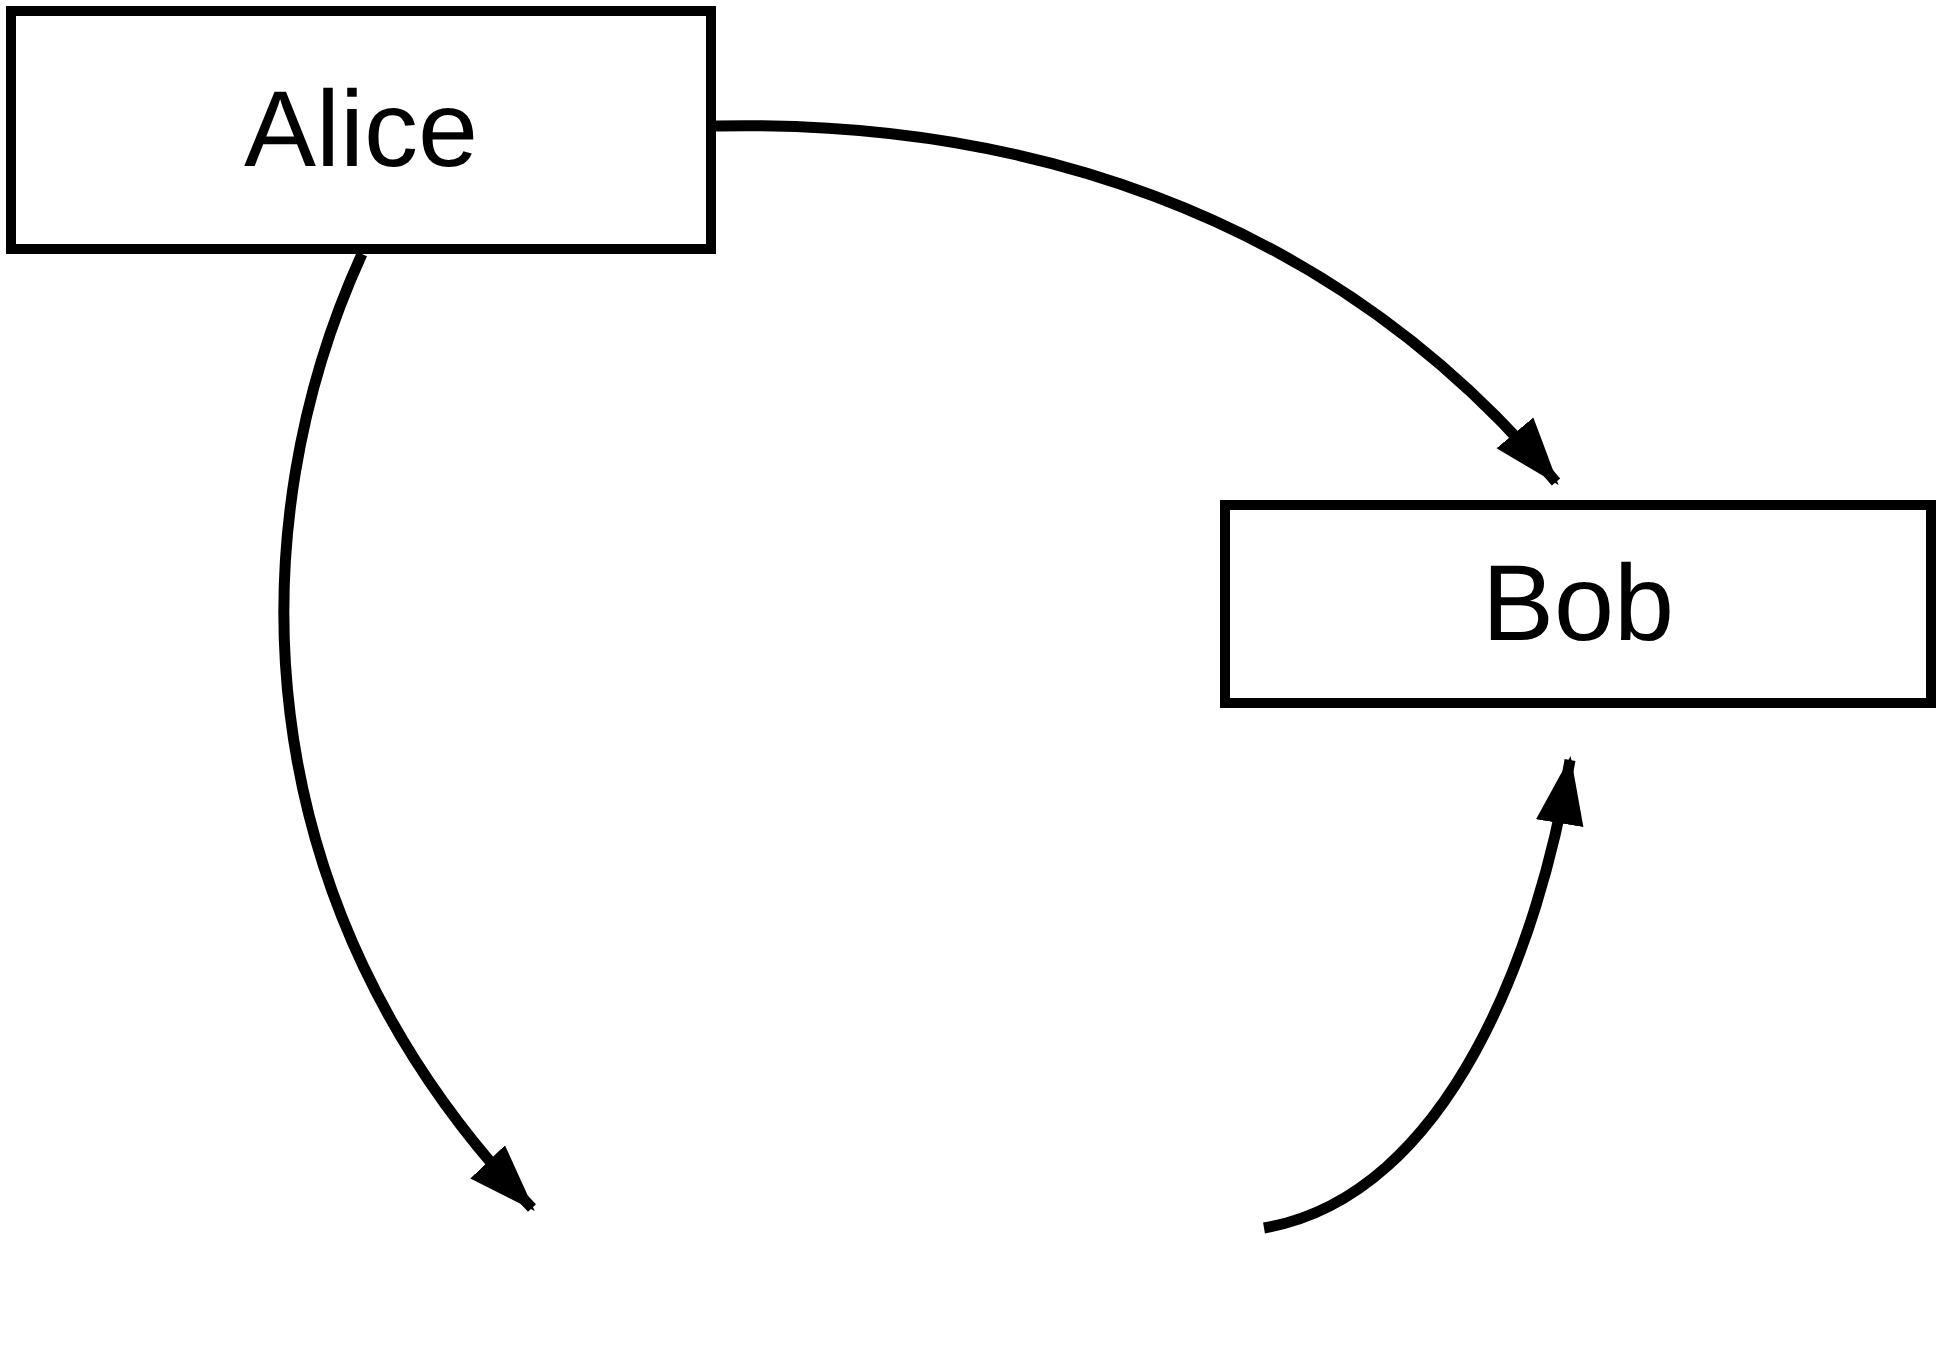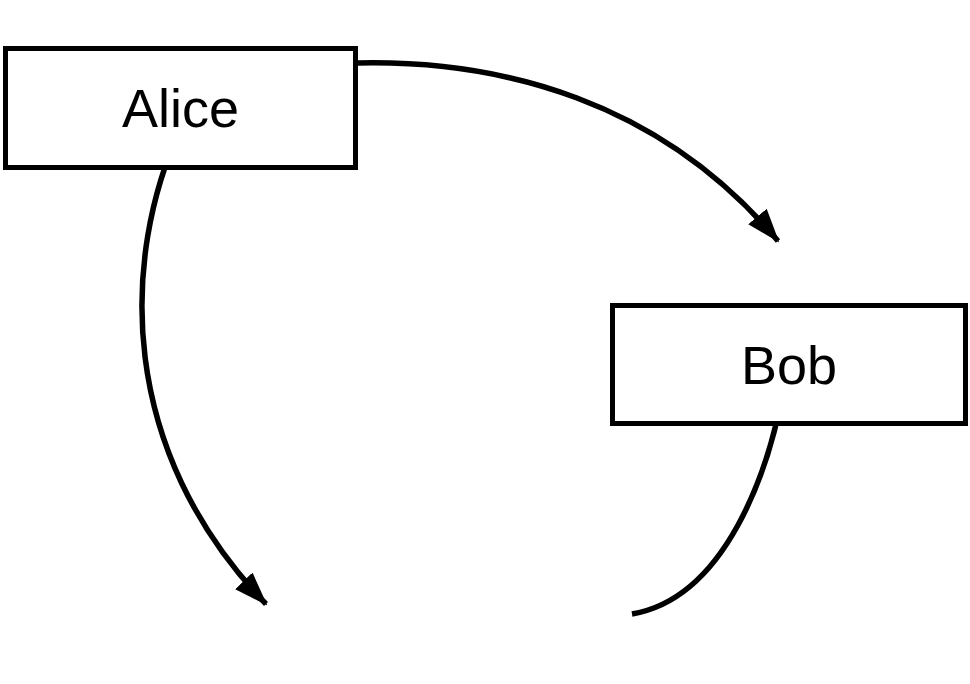--- a/index.html
+++ b/index.html
@@ -29,32 +29,31 @@
     stroke-width: 5.5;
   }
   .node {
     position: absolute;
     box-sizing: border-box;
     background: #ffffff;
     border: 5px solid #000000;
     display: flex;
     align-items: center;
     justify-content: center;
-    margin-top: 43px;
   }
   .node-label {
     color: #000000;
     font-size: 54px;
     font-weight: 400;
     line-height: 1;
     white-space: nowrap;
     user-select: none;
   }
   .node-alice   { left: 3px;   top: 3px;   width: 355px; height: 124px; }
-  .node-bob     { left: 610px; top: 260px; width: 358px; height: 123px; text-align: center; }
+  .node-bob     { left: 610px; top: 250px; width: 358px; height: 104px; text-align: center; }
   .node-charlie { left: 276px; top: 556px; width: 354px; height: 124px; }
 </style>
 </head>
 <body>
 
 <div class="stage">
 
   <svg class="edges-layer" width="970" height="684" viewBox="0 0 970 684" xmlns="http://www.w3.org/2000/svg">
     <defs>
       <marker id="arrowhead" markerUnits="userSpaceOnUse" markerWidth="34" markerHeight="26" viewBox="0 0 34 26" refX="32" refY="13" orient="auto">

